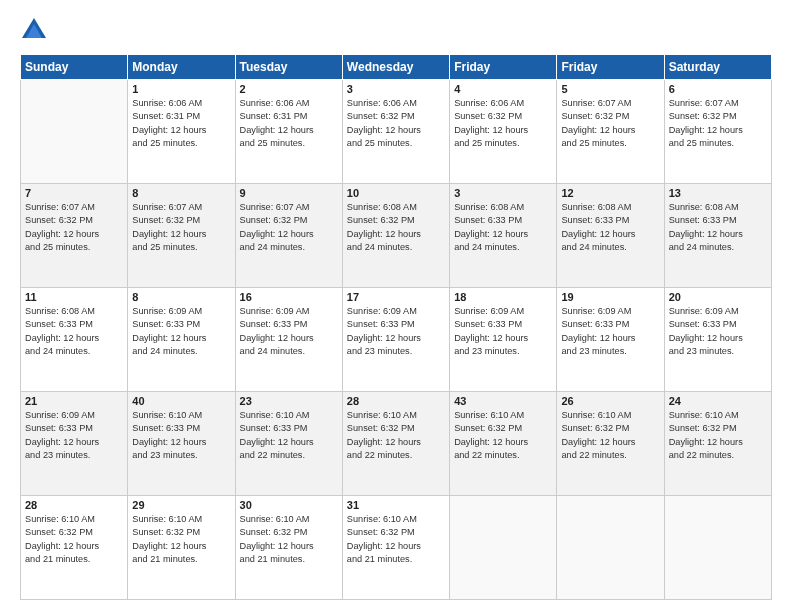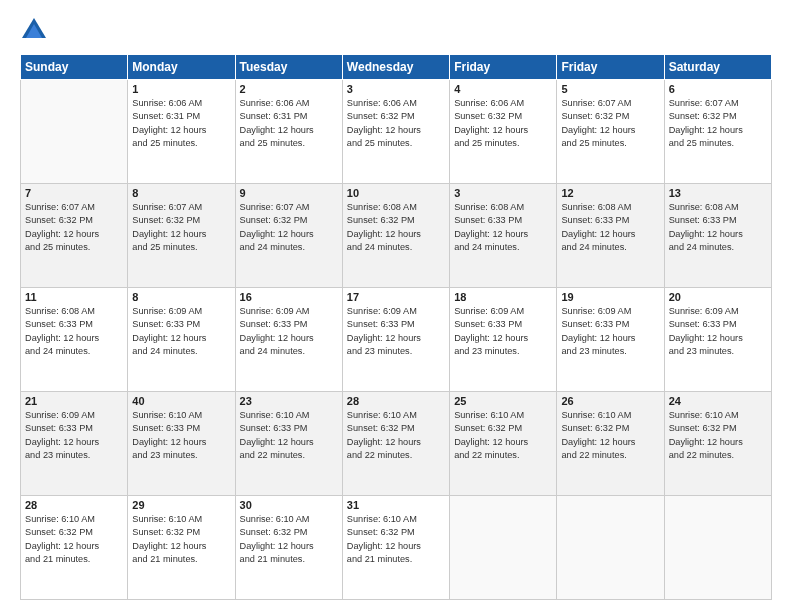--- a/index.html
+++ b/index.html
@@ -309,21 +309,21 @@
 and 22 minutes.</div>
           </td>
           <td>
             <span class="day-num">28</span>
             <div class="cell-text" style="white-space: pre-line;">Sunrise: 6:10 AM
 Sunset: 6:32 PM
 Daylight: 12 hours
 and 22 minutes.</div>
           </td>
           <td>
-            <span class="day-num">25</span>
+            <span class="day-num">43</span>
             <div class="cell-text" style="white-space: pre-line;">Sunrise: 6:10 AM
 Sunset: 6:32 PM
 Daylight: 12 hours
 and 22 minutes.</div>
           </td>
           <td>
             <span class="day-num">26</span>
             <div class="cell-text" style="white-space: pre-line;">Sunrise: 6:10 AM
 Sunset: 6:32 PM
 Daylight: 12 hours

